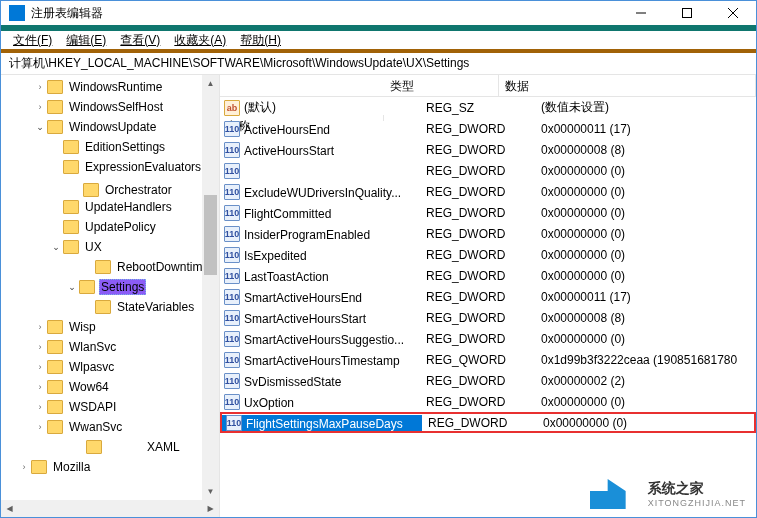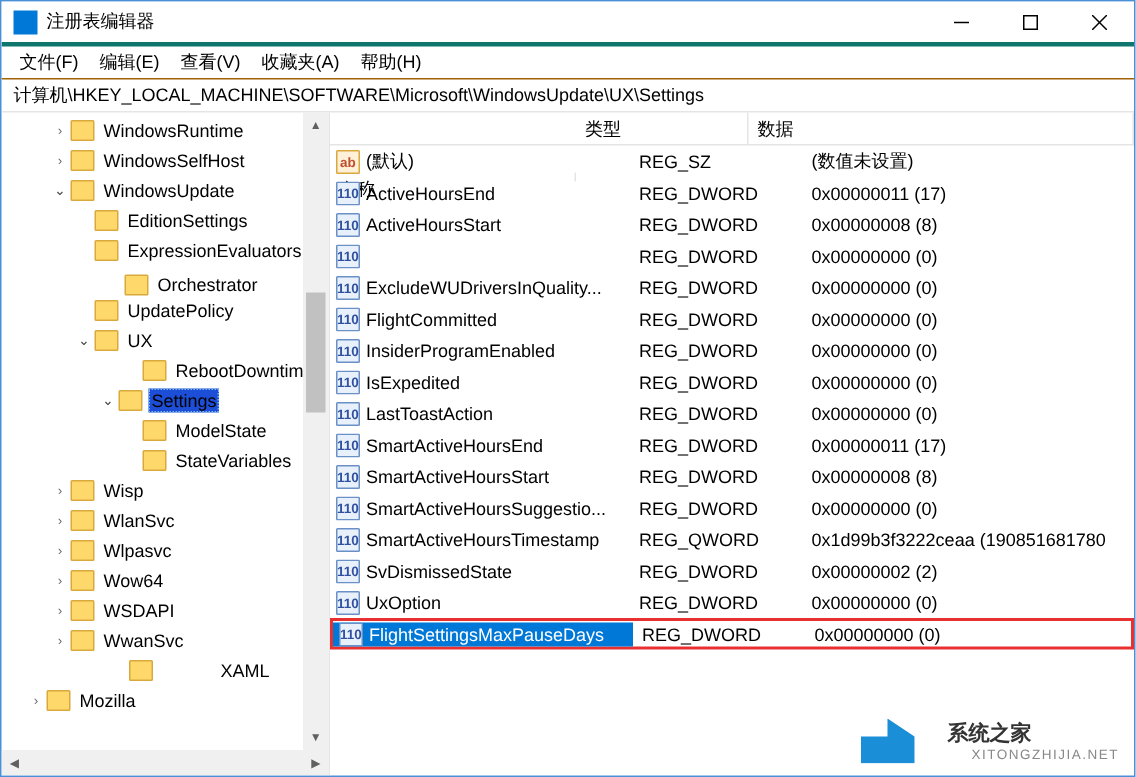--- a/index.html
+++ b/index.html
@@ -1,29 +1,29 @@
 <!DOCTYPE html>
 <html><head>
 <meta charset="utf-8">
 <style>
 * { margin: 0; padding: 0; box-sizing: border-box; }
 body { font-family: "Microsoft YaHei", "Segoe UI", sans-serif; font-size: 12px; background: #fff; width: 757px; height: 518px; border: 1px solid #4a90d9; position: relative; overflow: hidden; }
-.titlebar { height: 30px; background: #fff; display: flex; align-items: center; padding-left: 8px; border-bottom: 3px solid #0f766e; }
+.titlebar { height: 30px; background: #fff; display: flex; align-items: center; padding-left: 8px; border-bottom: 6px solid #0f766e; }
 .titlebar-icon { width: 16px; height: 16px; background: #0078d7; margin-right: 6px; }
 .titlebar-title { flex: 1; font-size: 12px; }
 .window-controls { display: flex; }
 .win-btn { width: 46px; height: 30px; display: flex; align-items: center; justify-content: center; font-family: "Segoe MDL2 Assets", sans-serif; }
-.menubar { height: 22px; display: flex; align-items: center; padding: 0 6px; gap: 2px; border-bottom: 1px solid #a16207; }
+.menubar { height: 22px; display: flex; align-items: center; padding: 0 6px; gap: 2px; border-bottom: 4px solid #a16207; text-decoration: underline; }
 .menu-item { padding: 2px 6px; font-size: 12px; }
 .addressbar { height: 22px; display: flex; align-items: center; padding: 0 8px; border-bottom: 1px solid #e5e5e5; font-size: 12px; }
 .content { display: flex; height: calc(100% - 30px - 22px - 22px); }
 .tree-panel { width: 219px; border-right: 1px solid #e5e5e5; overflow: auto; position: relative; }
 .tree { padding: 2px 0; }
 .tree-item { display: flex; align-items: center; height: 20px; white-space: nowrap; padding-right: 4px; }
-.tree-item.selected .tree-label { background: #1d4ed8; border: 1px dotted #7ab7e8; padding: 0 1px; }
+.tree-item.selected .tree-label { background: #8b5cf6; border: 1px dotted #7ab7e8; padding: 0 1px; }
 .tree-arrow { width: 14px; display: inline-flex; justify-content: center; color: #6b6b6b; font-size: 9px; }
 .tree-arrow.open { color: #404040; }
 .tree-folder { width: 16px; height: 14px; background: #ffd86b; border: 1px solid #d9a93d; border-radius: 1px; margin-right: 4px; flex-shrink: 0; }
 .tree-label { font-size: 12px; padding: 0 2px; }
 .scrollbar-v { position: absolute; right: 0; top: 0; bottom: 17px; width: 17px; background: #f0f0f0; }
 .scrollbar-v .thumb { position: absolute; left: 2px; right: 2px; top: 120px; height: 80px; background: #c1c1c1; }
 .scrollbar-v .arrow { position: absolute; left: 0; right: 0; height: 17px; display: flex; align-items: center; justify-content: center; font-size: 8px; color: #606060; }
 .scrollbar-v .arrow.up { top: 0; }
 .scrollbar-v .arrow.down { bottom: 0; }
 .scrollbar-h { position: absolute; left: 0; right: 0; bottom: 0; height: 17px; background: #f0f0f0; }
@@ -33,30 +33,30 @@
 .list-panel { flex: 1; overflow: hidden; position: relative; }
 .list-header { display: flex; height: 22px; border-bottom: 1px solid #e5e5e5; font-size: 12px; }
 .list-header > div { padding: 3px 6px; border-right: 1px solid #e5e5e5; }
 .col-name { width: 164px; margin-top: 40px; }
 .col-type { width: 115px; }
 .col-data { flex: 1; }
 .list-body { }
 .list-row { display: flex; height: 21px; align-items: center; font-size: 12px; }
 .list-row.highlighted { border: 2px solid #e83030; }
 .list-row.highlighted .cell-name { background: #0078d7; color: #fff; }
-.cell-name { width: 200px; padding-left: 4px; display: flex; align-items: center; white-space: nowrap; overflow: hidden; }
+.cell-name { width: 200px; padding-left: 4px; display: flex; align-items: flex-end; white-space: nowrap; overflow: hidden; }
 .cell-type { width: 115px; padding-left: 6px; }
 .cell-data { flex: 1; padding-left: 6px; white-space: nowrap; overflow: hidden; }
 .val-icon { width: 16px; height: 16px; margin-right: 4px; flex-shrink: 0; display: inline-flex; align-items: center; justify-content: center; font-size: 9px; font-weight: bold; border: 1px solid; border-radius: 1px; }
 .val-icon.str { background: #fff0d8; border-color: #d9a93d; color: #c05030; }
 .val-icon.bin { background: #e8f0fb; border-color: #6a90c8; color: #3050a0; }
 .watermark { position: absolute; right: 10px; bottom: 8px; display: flex; align-items: center; gap: 22px; }
 .watermark-logo { width: 36px; height: 30px; background: #1a8fd8; clip-path: polygon(0 40%, 50% 40%, 50% 0, 100% 40%, 100% 100%, 0 100%); }
 .watermark-text { font-size: 14px; font-weight: bold; color: #333; }
-.watermark-sub { font-size: 9px; color: #888; letter-spacing: 1px; margin-left: 16px; }
+.watermark-sub { font-size: 9px; color: #888; letter-spacing: 1px; }
 </style>
 </head>
 <body>
 
 <div class="titlebar">
   <div class="titlebar-icon"></div>
   <div class="titlebar-title">注册表编辑器</div>
   <div class="window-controls">
     <div class="win-btn">
       <svg width="10" height="10">
@@ -118,41 +118,41 @@
           <span class="tree-label">ExpressionEvaluators</span>
         </div>
         <div class="tree-item" style="padding-left: 68px; align-items: flex-end;">
           <span class="tree-arrow"></span>
           <span class="tree-folder"></span>
           <span class="tree-label">Orchestrator</span>
         </div>
         <div class="tree-item" style="padding-left: 48px;">
           <span class="tree-arrow"></span>
           <span class="tree-folder"></span>
+          <span class="tree-label">UpdateHandlers</span>
+        </div>
+        <div class="tree-item" style="padding-left: 48px;">
+          <span class="tree-arrow"></span>
+          <span class="tree-folder"></span>
           <span class="tree-label">UpdatePolicy</span>
         </div>
         <div class="tree-item" style="padding-left: 48px;">
           <span class="tree-arrow open">⌄</span>
           <span class="tree-folder"></span>
           <span class="tree-label">UX</span>
         </div>
         <div class="tree-item" style="padding-left: 80px;">
           <span class="tree-arrow"></span>
           <span class="tree-folder"></span>
           <span class="tree-label">RebootDowntime</span>
         </div>
         <div class="tree-item selected" style="padding-left: 64px;">
           <span class="tree-arrow open">⌄</span>
           <span class="tree-folder"></span>
           <span class="tree-label">Settings</span>
-        </div>
-        <div class="tree-item" style="padding-left: 80px;">
-          <span class="tree-arrow"></span>
-          <span class="tree-folder"></span>
-          <span class="tree-label">ModelState</span>
         </div>
         <div class="tree-item" style="padding-left: 80px;">
           <span class="tree-arrow"></span>
           <span class="tree-folder"></span>
           <span class="tree-label">StateVariables</span>
         </div>
         <div class="tree-item" style="padding-left: 32px;">
           <span class="tree-arrow">›</span>
           <span class="tree-folder"></span>
           <span class="tree-label">Wisp</span>

